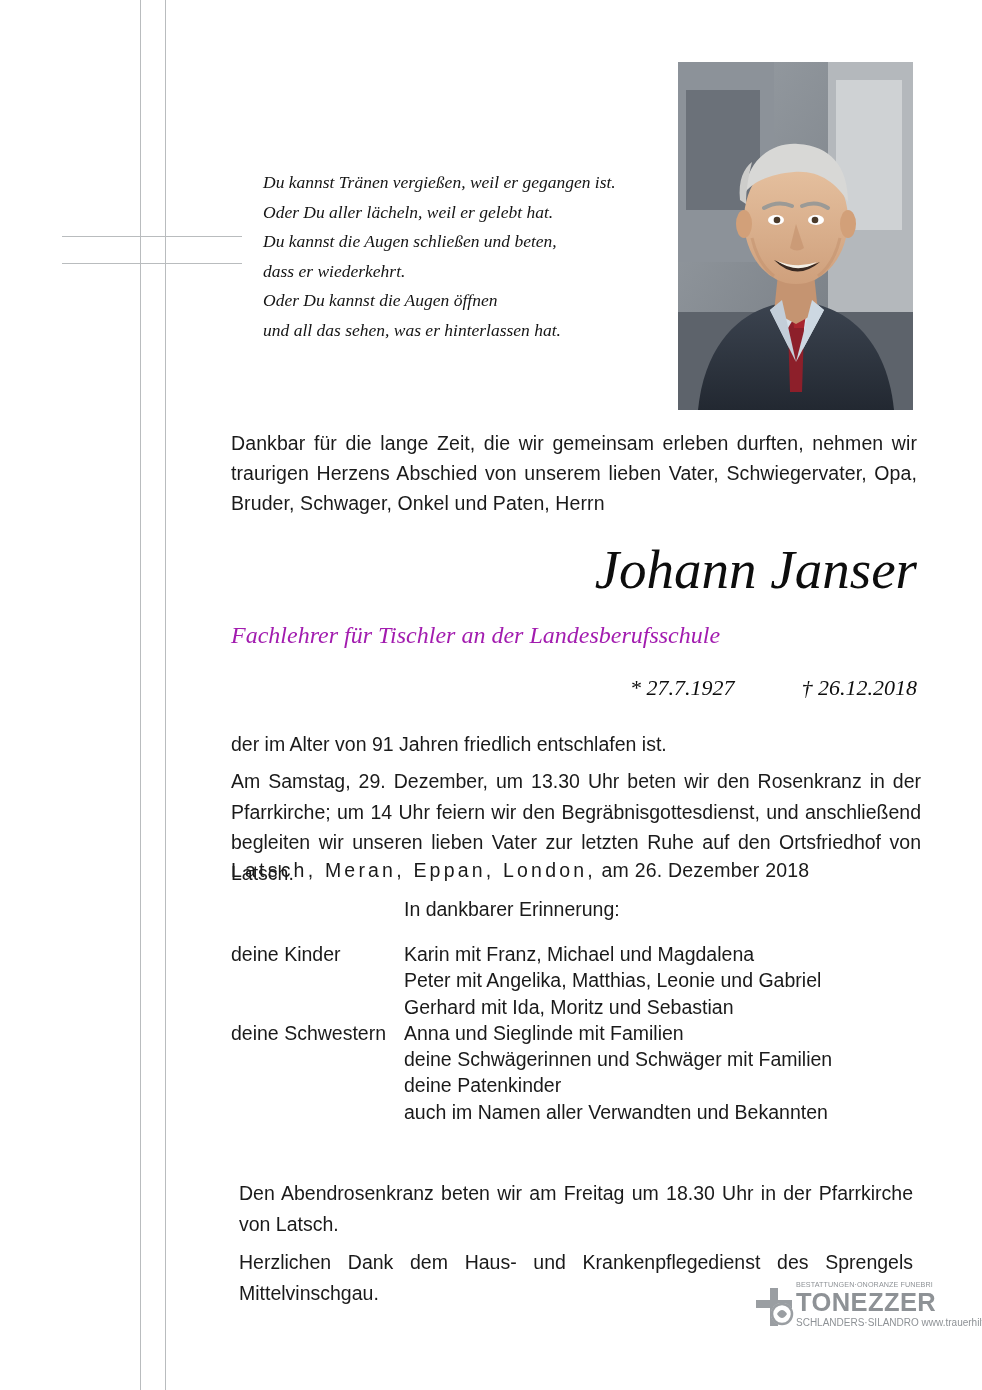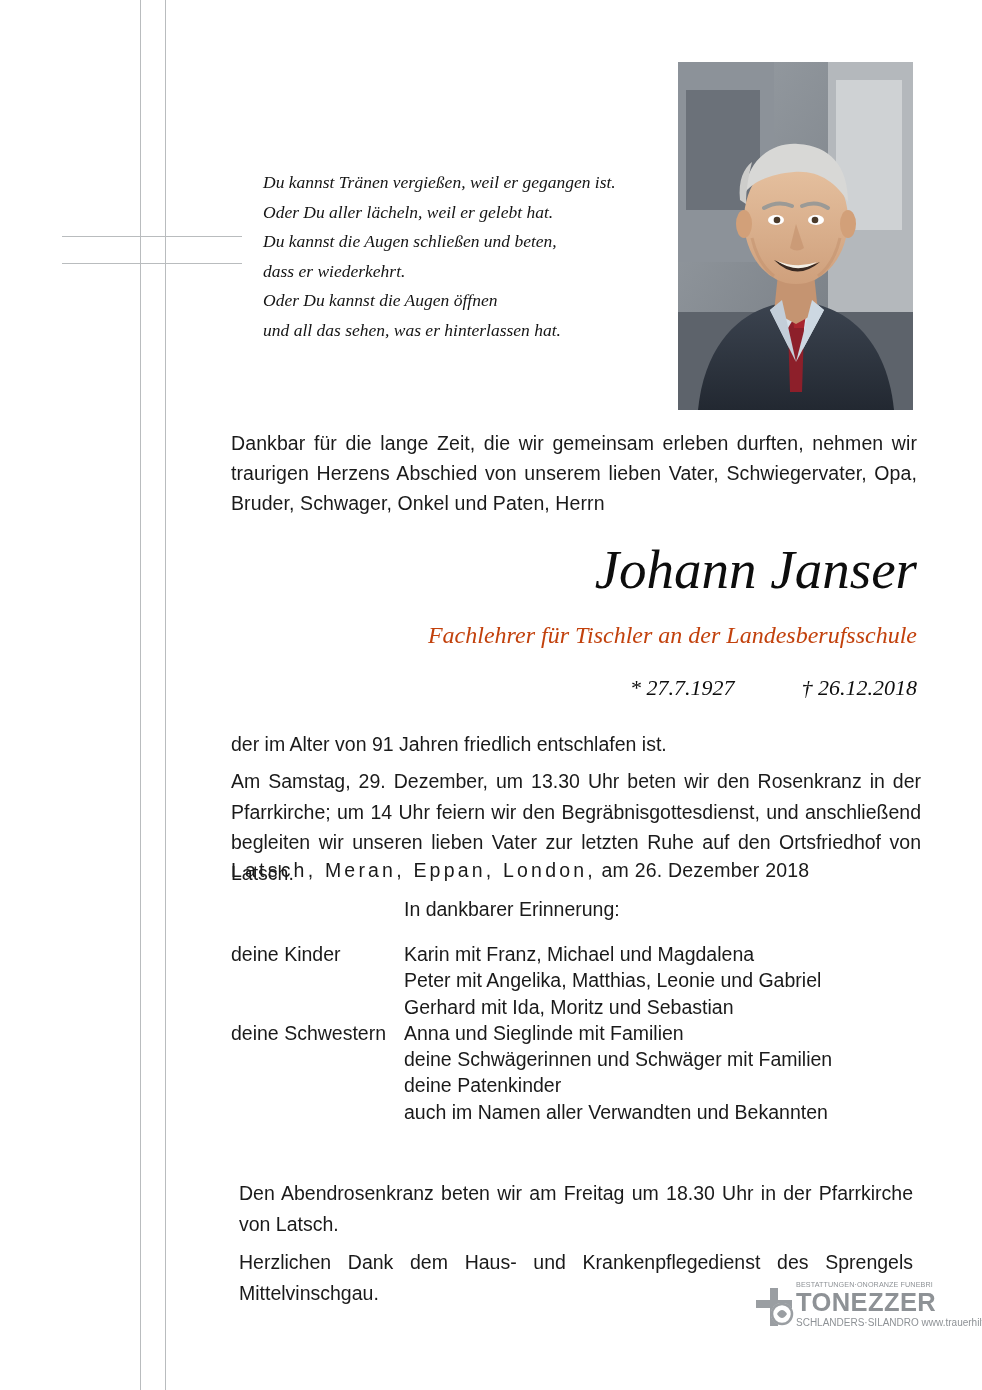--- a/index.html
+++ b/index.html
@@ -80,25 +80,25 @@
     font-family: "Liberation Serif", serif;
     font-style: italic;
     font-size: 55px;
     line-height: 64px;
     color: #0d0d0d;
   }
   .subtitle {
     position: absolute;
     left: 231px; top: 622px;
     width: 686px;
-    text-align: right;
+    text-align: left;
     font-family: "Liberation Serif", serif;
     font-style: italic;
     font-size: 24px;
-    color: #c2410c;
+    color: #a21caf;
   }
   .dates {
     position: absolute;
     left: 231px; top: 675px;
     width: 686px;
     text-align: right;
     font-family: "Liberation Serif", serif;
     font-style: italic;
     font-size: 22px;
     color: #0d0d0d;

